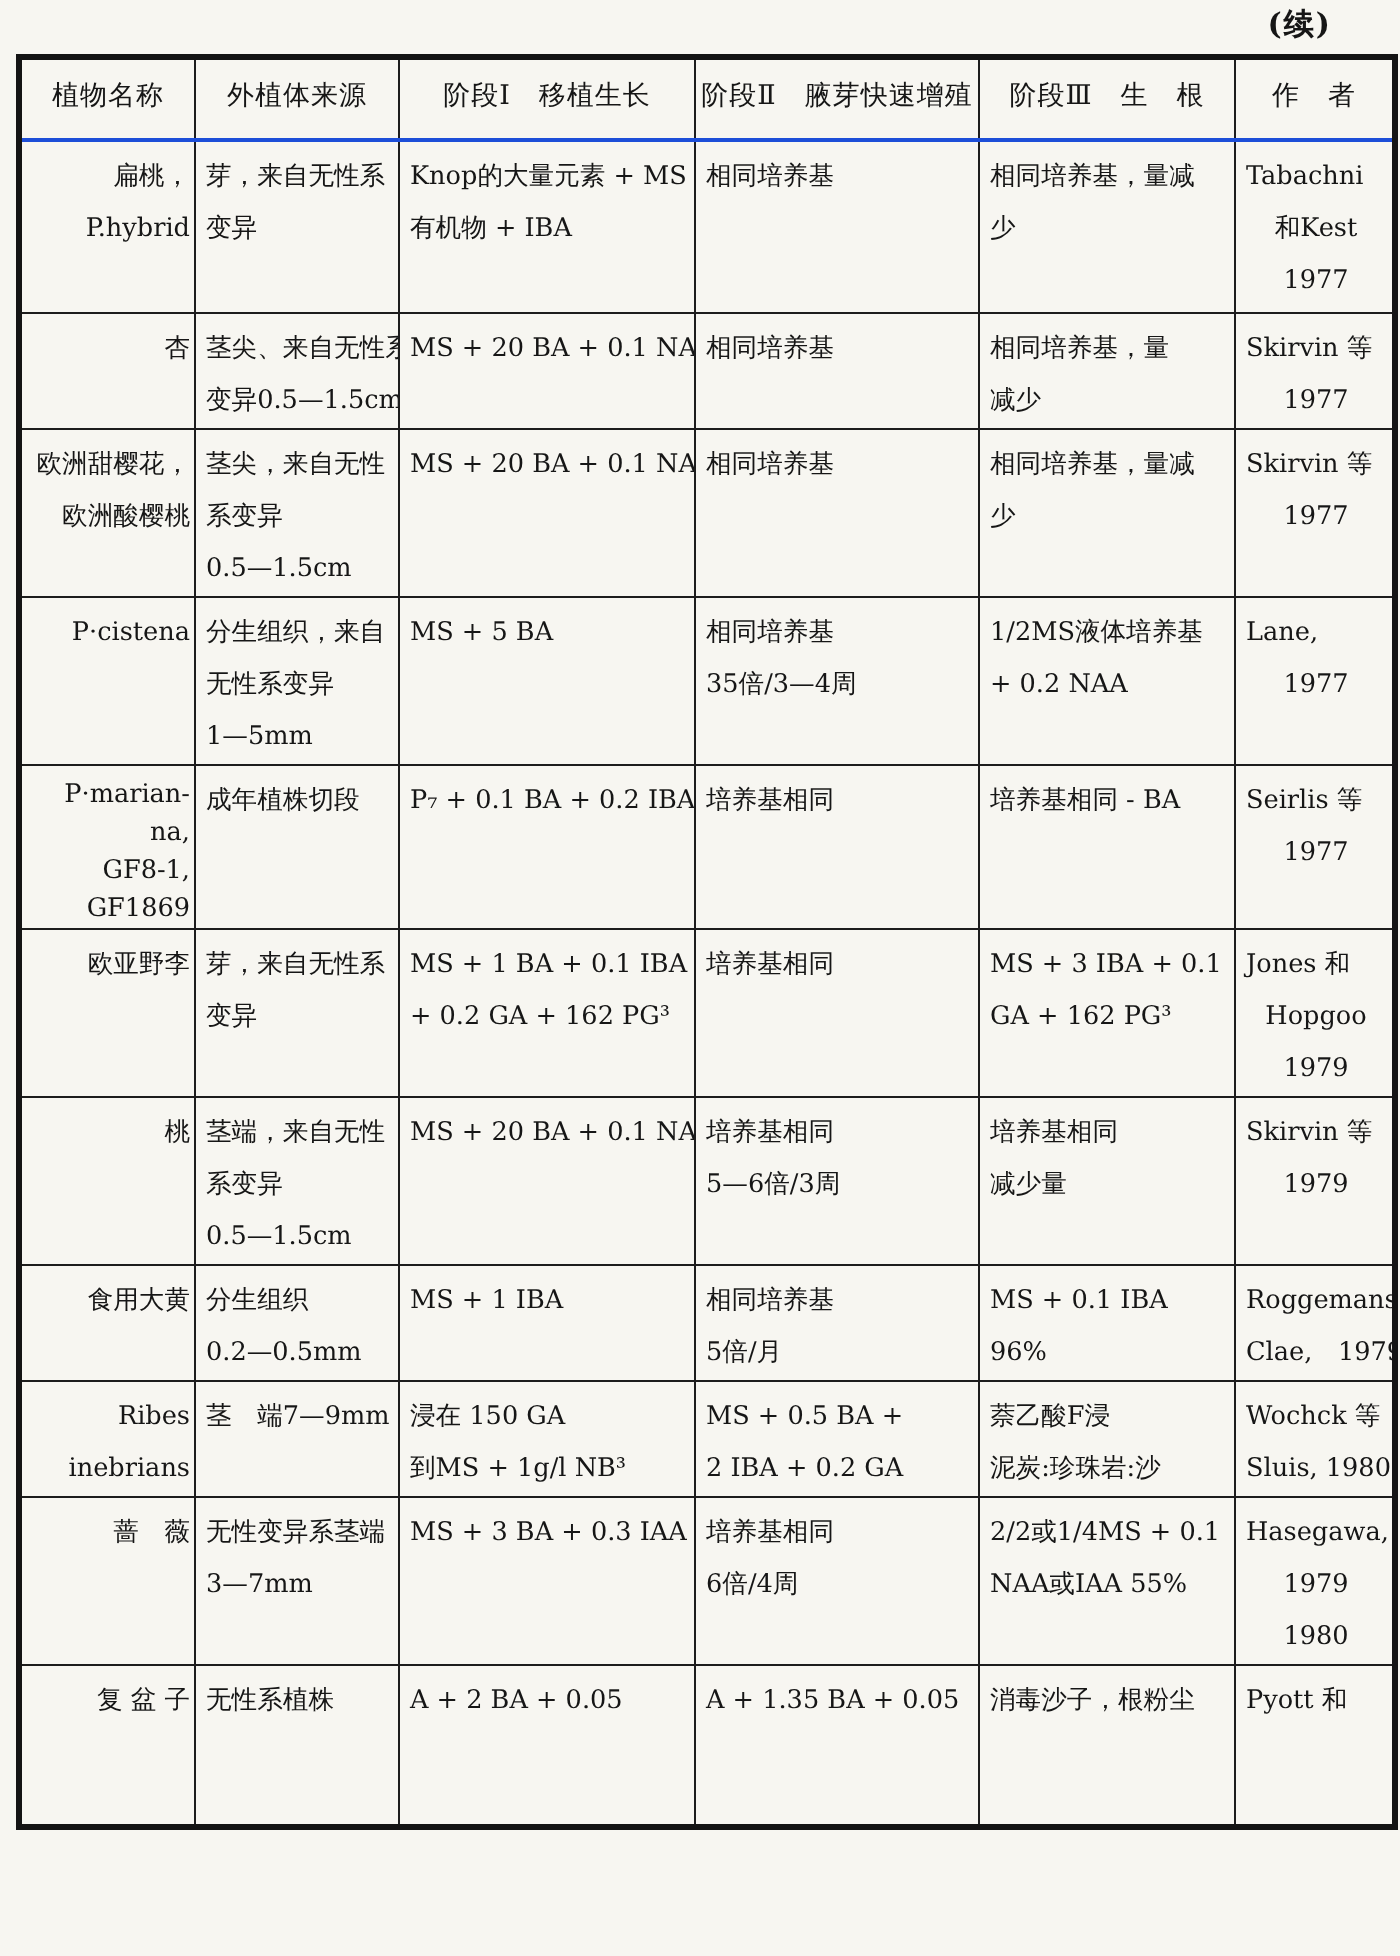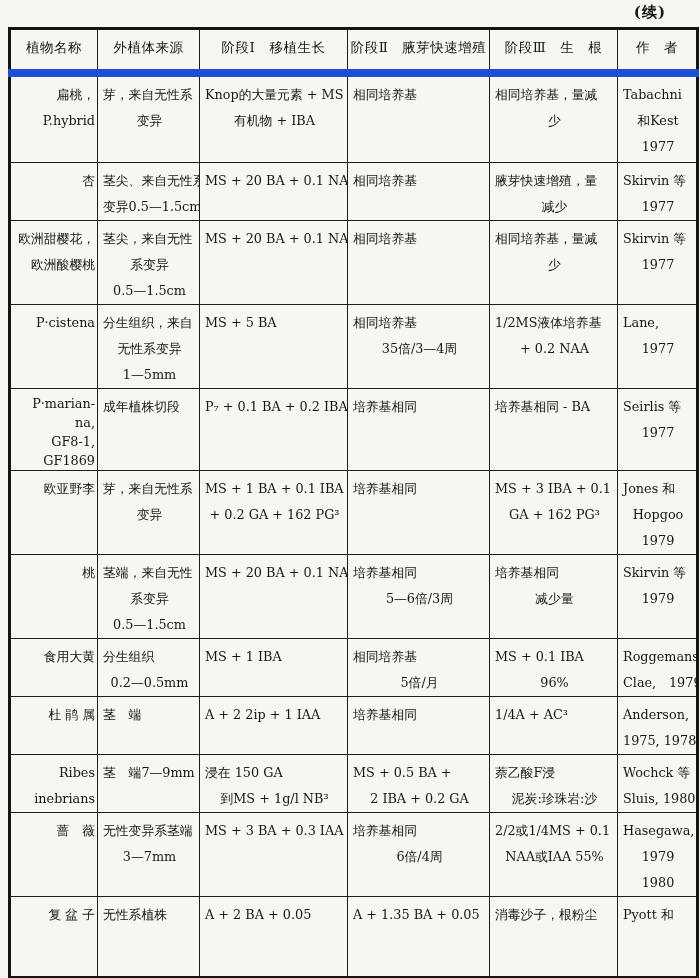--- a/index.html
+++ b/index.html
@@ -23,29 +23,29 @@
   th, td {
     border:1px solid #1d1d1d;
     vertical-align:top;
     overflow:hidden;
     padding:5px 3px 0 5px;
   }
   th {
     height:26px; text-align:center;
     font-size:13.5px; font-weight:normal;
     padding:9px 1px 4px;
-    border-bottom:8px solid #1d4ed8;
+    border-bottom:2px solid #1d4ed8;
     letter-spacing:0.5px;
   }
   td { font-size:12.8px; }
   .line { line-height:26px; white-space:nowrap; }
   td.tight .line { line-height:19px; }
   td.c0 { text-align:right; padding-left:2px; padding-right:2px; }
-  td:not(.c0) .line + .line { text-align:center; }
-  td.c5 .line + .line { }
+  td:not(.c0) .line + .line { }
+  td.c5 .line + .line { text-align:center; }
   .lat-italic { }
   
   tr.r0 td{height:80px} tr.r1 td{height:48px} tr.r2 td{height:70px}
   tr.r3 td{height:73px} tr.r4 td{height:73px} tr.r5 td{height:73px}
   tr.r6 td{height:73px} tr.r7 td{height:48px} tr.r8 td{height:48px}
   tr.r9 td{height:46px} tr.r10 td{height:48px} tr.r11 td{height:68px}
   tr.r12 td{height:74px}
 </style>
 </head>
 <body>
@@ -106,21 +106,21 @@
           <div class="line">茎尖、来自无性系</div>
           <div class="line">变异0.5—1.5cm</div>
         </td>
         <td class="c2">
           <div class="line">MS + 20 BA + 0.1 NAA</div>
         </td>
         <td class="c3">
           <div class="line">相同培养基</div>
         </td>
         <td class="c4">
-          <div class="line">腋芽快速增殖，量</div>
+          <div class="line">相同培养基，量</div>
           <div class="line">减少</div>
         </td>
         <td class="c5">
           <div class="line">Skirvin 等</div>
           <div class="line">1977</div>
         </td>
       </tr>
       <tr class="r2">
         <td class="c0">
           <div class="line">欧洲甜樱花，</div>
@@ -262,41 +262,20 @@
         </td>
         <td class="c4">
           <div class="line">MS + 0.1 IBA</div>
           <div class="line">96%</div>
         </td>
         <td class="c5">
           <div class="line">Roggemans 和</div>
           <div class="line">Clae,　1979</div>
         </td>
       </tr>
-      <tr class="r9">
-        <td class="c0">
-          <div class="line">杜 鹃 属</div>
-        </td>
-        <td class="c1">
-          <div class="line">茎　端</div>
-        </td>
-        <td class="c2">
-          <div class="line">A + 2 2ip + 1 IAA</div>
-        </td>
-        <td class="c3">
-          <div class="line">培养基相同</div>
-        </td>
-        <td class="c4">
-          <div class="line">1/4A + AC³</div>
-        </td>
-        <td class="c5">
-          <div class="line">Anderson,</div>
-          <div class="line">1975, 1978</div>
-        </td>
-      </tr>
       <tr class="r10">
         <td class="c0">
           <div class="line lat-italic">Ribes</div>
           <div class="line lat-italic">inebrians</div>
         </td>
         <td class="c1">
           <div class="line">茎　端7—9mm</div>
         </td>
         <td class="c2">
           <div class="line">浸在 150 GA</div>

